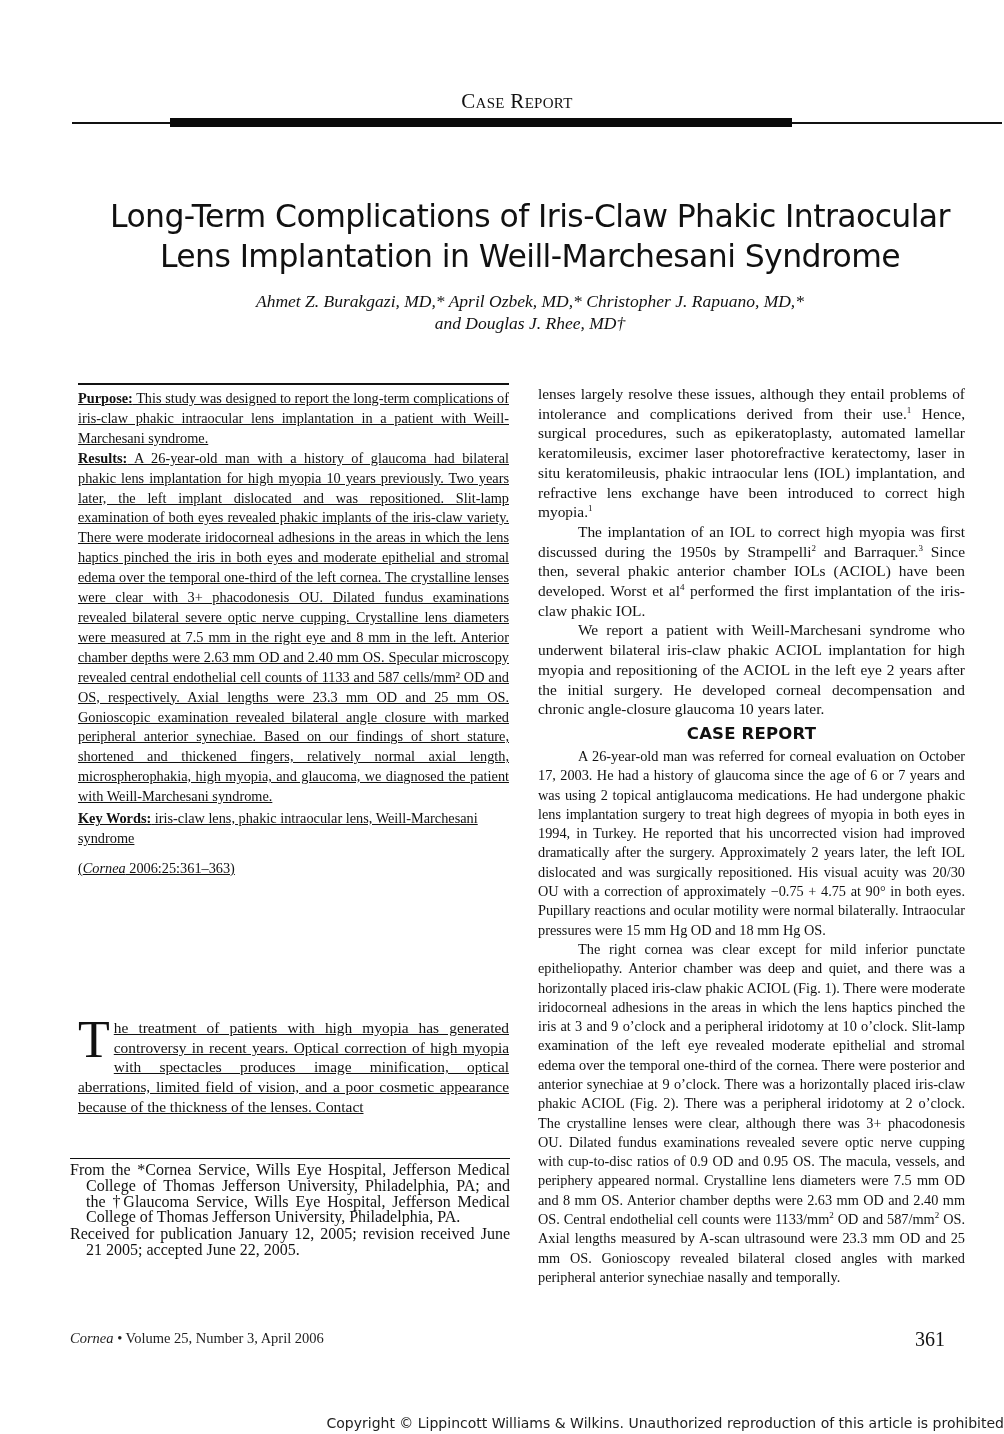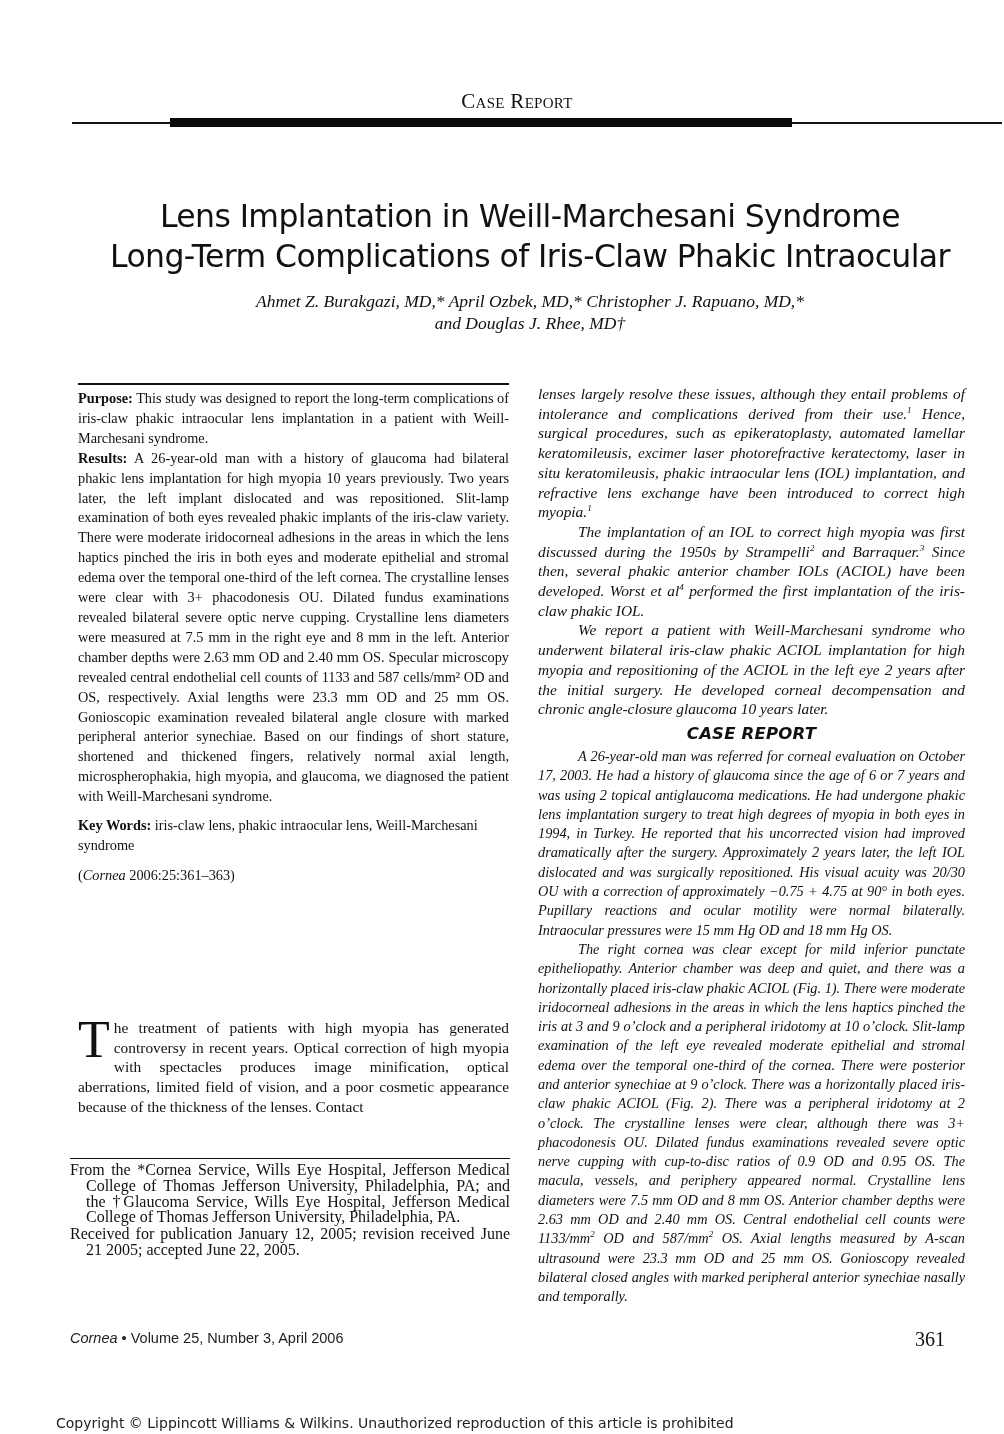--- a/index.html
+++ b/index.html
@@ -7,59 +7,59 @@
     .abs { position: absolute; }
 
     .running-head { left: 0; width: 1004px; top: 89px; text-align: center; font-family: "Liberation Serif", serif; font-size: 21px; font-variant: small-caps; letter-spacing: 0.3px; padding-left: 30px; box-sizing: border-box; }
     .rule-thin { left: 72px; top: 122px; width: 930px; height: 2px; background: #111; }
     .rule-thick { left: 170px; top: 118px; width: 622px; height: 9px; background: #0a0a0a; }
 
     .title { left: 70px; width: 920px; top: 196px; text-align: center; font-family: "DejaVu Sans", sans-serif; font-size: 31.5px; line-height: 40px; letter-spacing: -0.6px; font-weight: normal; color: #111; }
     .authors { left: 110px; width: 840px; top: 290px; text-align: center; font-family: "Liberation Serif", serif; font-style: italic; font-size: 17.5px; line-height: 22px; }
 
     .abstract-rule { left: 78px; top: 383px; width: 431px; height: 2px; background: #111; }
-    .col-left { left: 78px; width: 431px; }
-    .col-right { left: 538px; width: 427px; font-style: italic; }
+    .col-left { left: 78px; width: 431px; text-decoration: underline; }
+    .col-right { left: 538px; width: 427px; }
 
     .abstract p { margin: 0; font-size: 14.3px; line-height: 19.9px; text-align: justify; }
-    .abstract p.gap { margin-top: 9px; }
+    .abstract p.gap { margin-top: 2px; }
     .abstract b { font-weight: bold; }
     .abstract { top: 389px; }
 
     .citation { font-size: 14.3px; line-height: 20px; margin-top: 10px !important; }
 
     .body-text p { margin: 0; font-size: 15.4px; line-height: 19.7px; text-align: justify; }
     .body-left { top: 1018px; }
     .dropcap { float: left; font-size: 52px; line-height: 40px; margin: 2px 4px 0 0; font-family: "Liberation Serif", serif; }
 
     .footnote-rule { left: 70px; top: 1158px; width: 440px; height: 1px; background: #111; }
     .footnotes { left: 70px; width: 440px; top: 1162px; }
     .footnotes p { margin: 0 0 1px 0; font-size: 16px; line-height: 15.8px; padding-left: 16px; text-indent: -16px; text-align: justify; }
 
     .body-right { top: 384px; }
     .body-right p.indent { text-indent: 40px; }
     .section-heading { text-align: center; font-family: "DejaVu Sans", sans-serif; font-weight: bold; font-size: 16.5px; line-height: 26px; margin: 2px 0 0 0; letter-spacing: 0.2px; }
     .body-right p.case { font-size: 14.3px; line-height: 19.3px; }
     sup { font-size: 9px; vertical-align: 6px; line-height: 0; }
 
-    .footer-journal { left: 70px; top: 1330px; font-family: Liberation Sans, sans-serif; font-size: 14.5px; color: #222; }
+    .footer-journal { left: 70px; top: 1330px; font-family: Liberation Serif, serif; font-size: 14.5px; color: #222; }
     .footer-journal i { font-style: italic; }
     .footer-page { left: 915px; top: 1328px; font-family: "Liberation Serif", serif; font-weight: normal; font-size: 20px; }
-    .copyright-bar { left: 0; width: 1004px; top: 1415px; text-align: left; font-family: "DejaVu Sans", sans-serif; font-size: 14px; color: #222; padding-left: 56px; box-sizing: border-box; }
+    .copyright-bar { left: 0; width: 1004px; top: 1415px; text-align: right; font-family: "DejaVu Sans", sans-serif; font-size: 14px; color: #222; padding-left: 56px; box-sizing: border-box; }
   </style>
 </head>
 <body>
 
 <div class="abs running-head">Case Report</div>
 <div class="abs rule-thin"></div>
 <div class="abs rule-thick"></div>
 
 <div class="abs title">
+  <div>Long-Term Complications of Iris-Claw Phakic Intraocular</div>
   <div>Lens Implantation in Weill-Marchesani Syndrome</div>
-  <div>Long-Term Complications of Iris-Claw Phakic Intraocular</div>
 </div>
 
 <div class="abs authors">
   <div>Ahmet Z. Burakgazi, MD,* April Ozbek, MD,* Christopher J. Rapuano, MD,*</div>
   <div>and Douglas J. Rhee, MD†</div>
 </div>
 
 <div class="abs abstract-rule"></div>
 
 <div class="abs col-left abstract">

